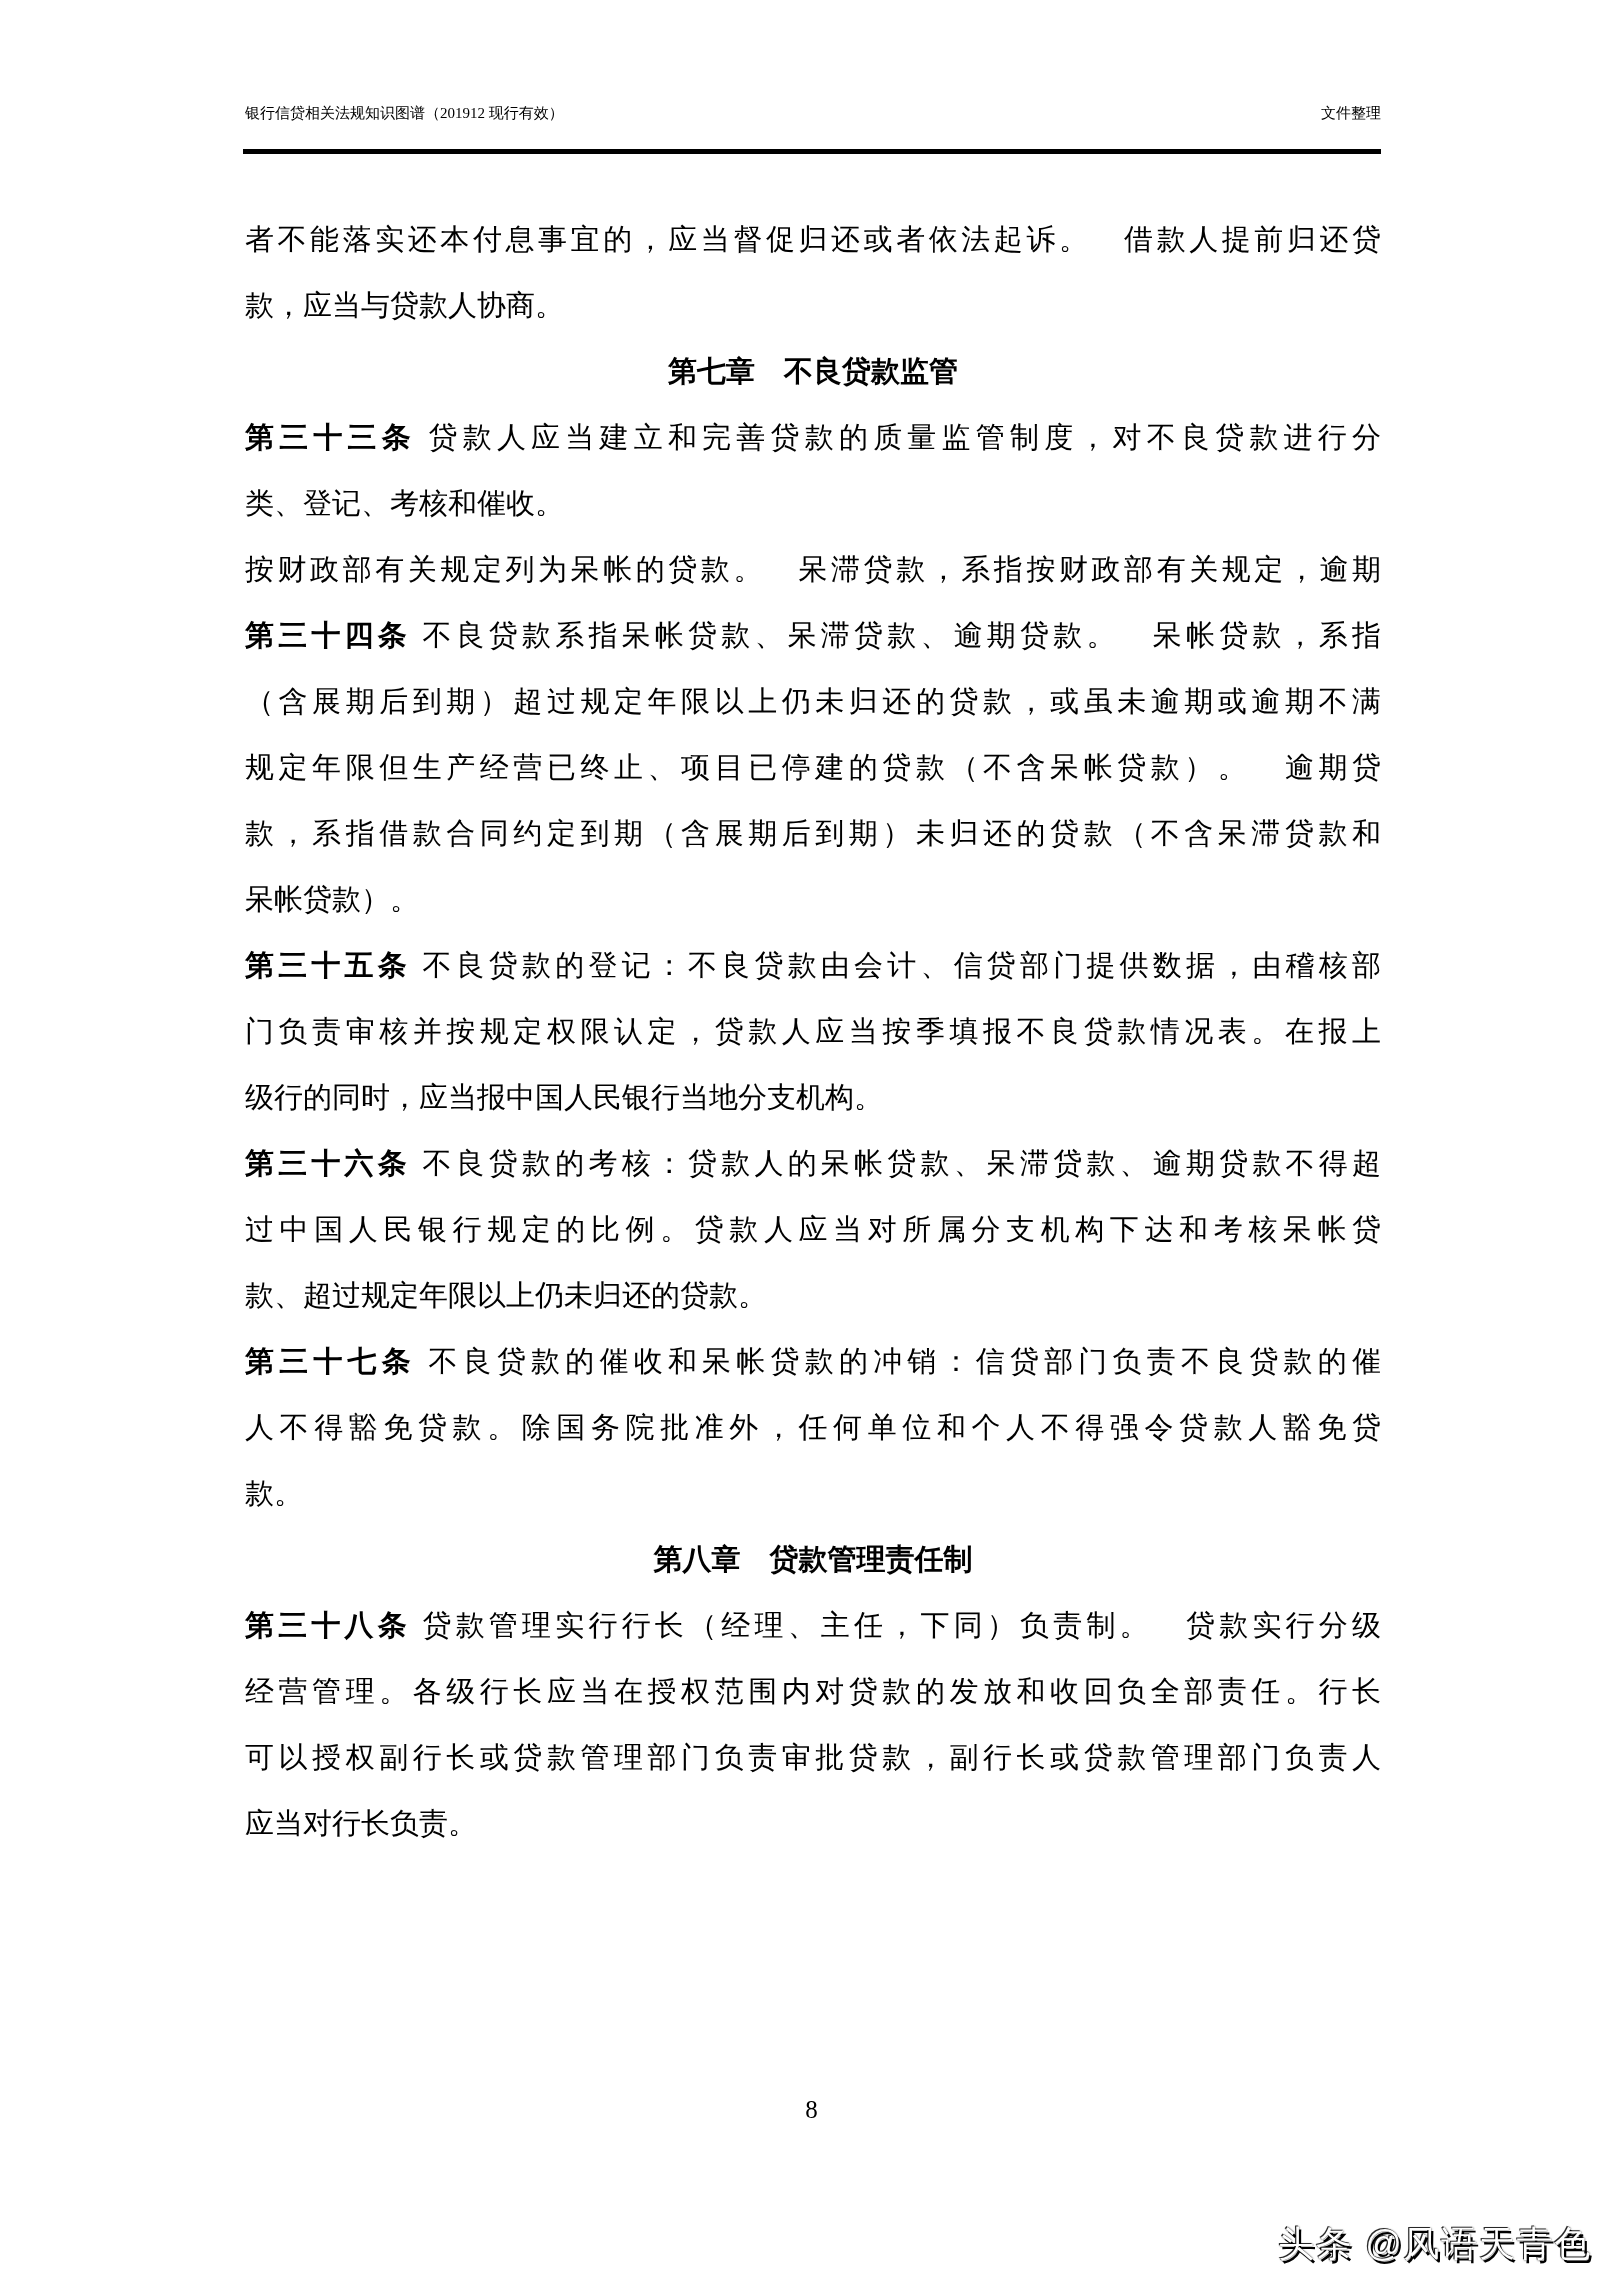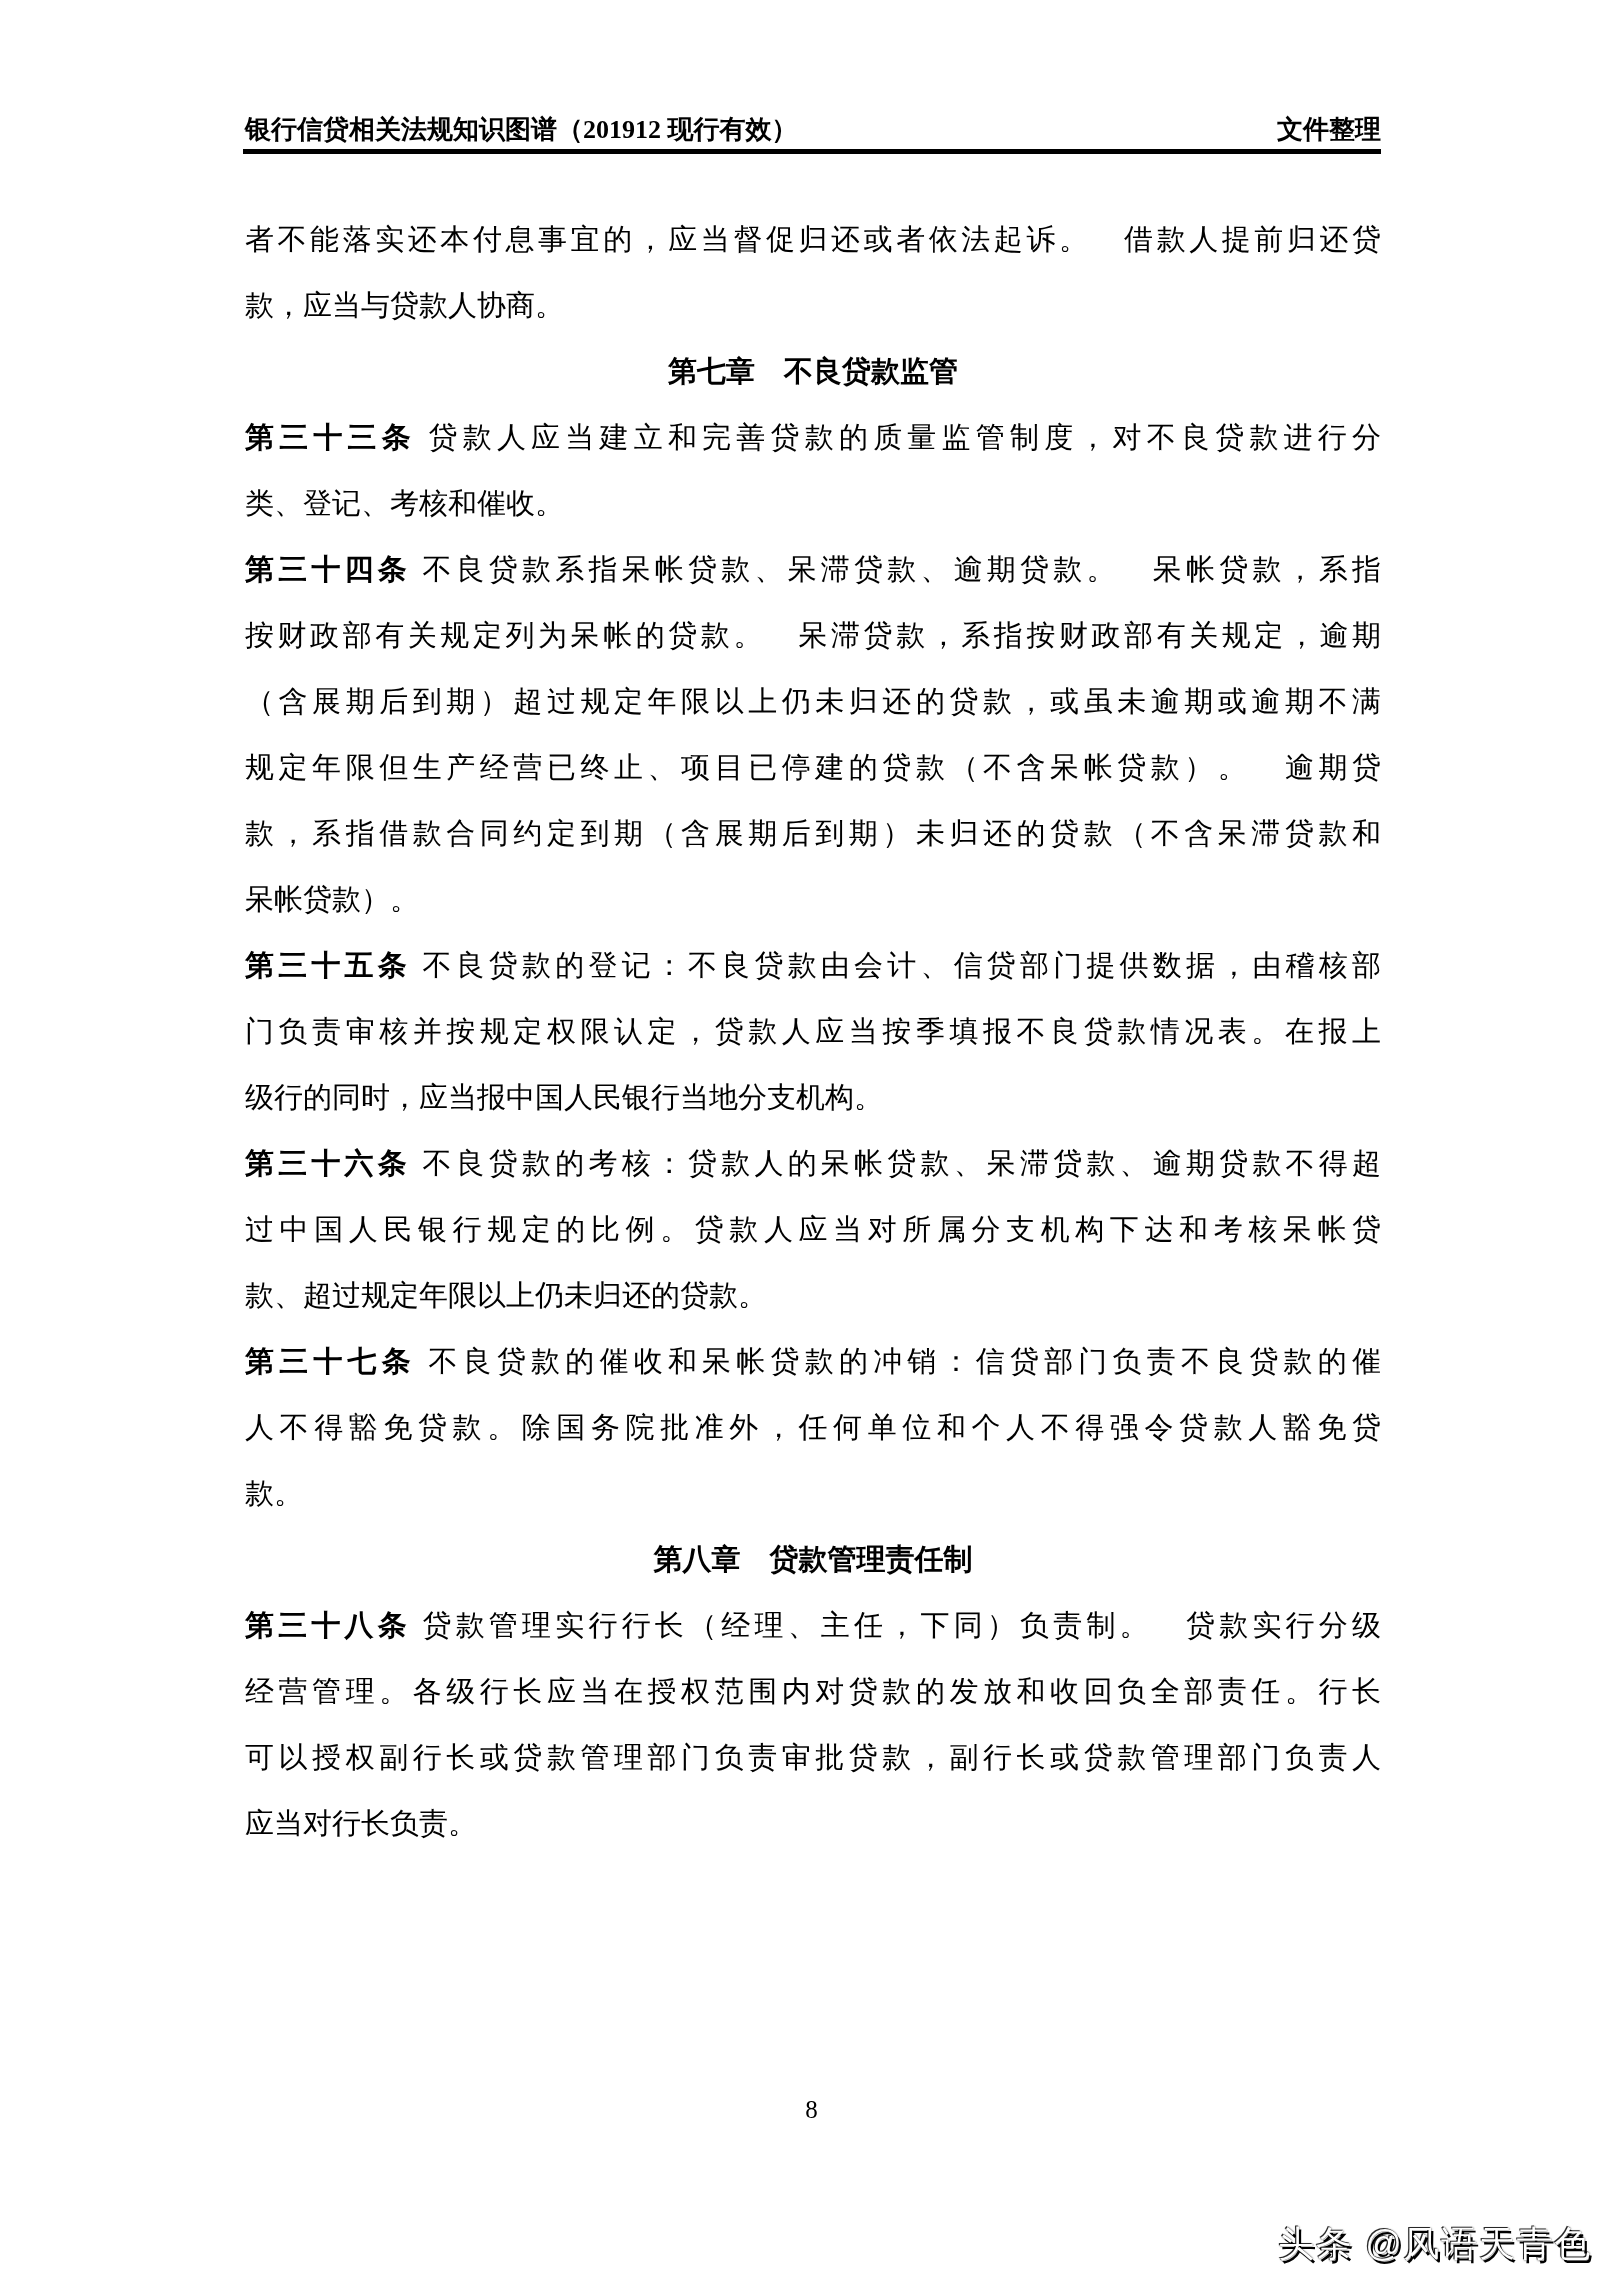--- a/index.html
+++ b/index.html
@@ -12,28 +12,27 @@
     width: 1623px;
     height: 2295px;
     overflow: hidden;
     font-family: "Liberation Serif", "DejaVu Serif", serif;
     color: #000000;
   }
   .page-header {
     position: absolute;
     left: 245px;
     width: 1136px;
-    top: 115px;
+    top: 98px;
     height: 30px;
-    font-size: 26px;
+    font-size: 15px;
     line-height: 30px;
     display: flex;
     justify-content: space-between;
     align-items: flex-start;
-    font-weight: bold;
   }
   .header-rule {
     position: absolute;
     left: 243px;
     width: 1138px;
     top: 149px;
     height: 5.2px;
     background: #000000;
   }
   .content {
@@ -94,22 +93,22 @@
   <span>文件整理</span>
 </div>
 <div class="header-rule"></div>
 
 <div class="content">
   <div class="line j"><span>者不能落实还本付息事宜的，应当督促归还或者依法起诉。　借款人提前归还贷</span></div>
   <div class="line"><span>款，应当与贷款人协商。</span></div>
   <div class="line chapter"><span>第七章　不良贷款监管</span></div>
   <div class="line j"><span class="art">第三十三条 </span><span>贷款人应当建立和完善贷款的质量监管制度，对不良贷款进行分</span></div>
   <div class="line"><span>类、登记、考核和催收。</span></div>
+  <div class="line j"><span>按财政部有关规定列为呆帐的贷款。　呆滞贷款，系指按财政部有关规定，逾期</span></div>
   <div class="line j"><span class="art">第三十四条 </span><span>不良贷款系指呆帐贷款、呆滞贷款、逾期贷款。　呆帐贷款，系指</span></div>
-  <div class="line j"><span>按财政部有关规定列为呆帐的贷款。　呆滞贷款，系指按财政部有关规定，逾期</span></div>
   <div class="line j"><span>（含展期后到期）超过规定年限以上仍未归还的贷款，或虽未逾期或逾期不满</span></div>
   <div class="line j"><span>规定年限但生产经营已终止、项目已停建的贷款（不含呆帐贷款）。　逾期贷</span></div>
   <div class="line j"><span>款，系指借款合同约定到期（含展期后到期）未归还的贷款（不含呆滞贷款和</span></div>
   <div class="line"><span>呆帐贷款）。</span></div>
   <div class="line j"><span class="art">第三十五条 </span><span>不良贷款的登记：不良贷款由会计、信贷部门提供数据，由稽核部</span></div>
   <div class="line j"><span>门负责审核并按规定权限认定，贷款人应当按季填报不良贷款情况表。在报上</span></div>
   <div class="line"><span>级行的同时，应当报中国人民银行当地分支机构。</span></div>
   <div class="line j"><span class="art">第三十六条 </span><span>不良贷款的考核：贷款人的呆帐贷款、呆滞贷款、逾期贷款不得超</span></div>
   <div class="line j"><span>过中国人民银行规定的比例。贷款人应当对所属分支机构下达和考核呆帐贷</span></div>
   <div class="line"><span>款、超过规定年限以上仍未归还的贷款。</span></div>

